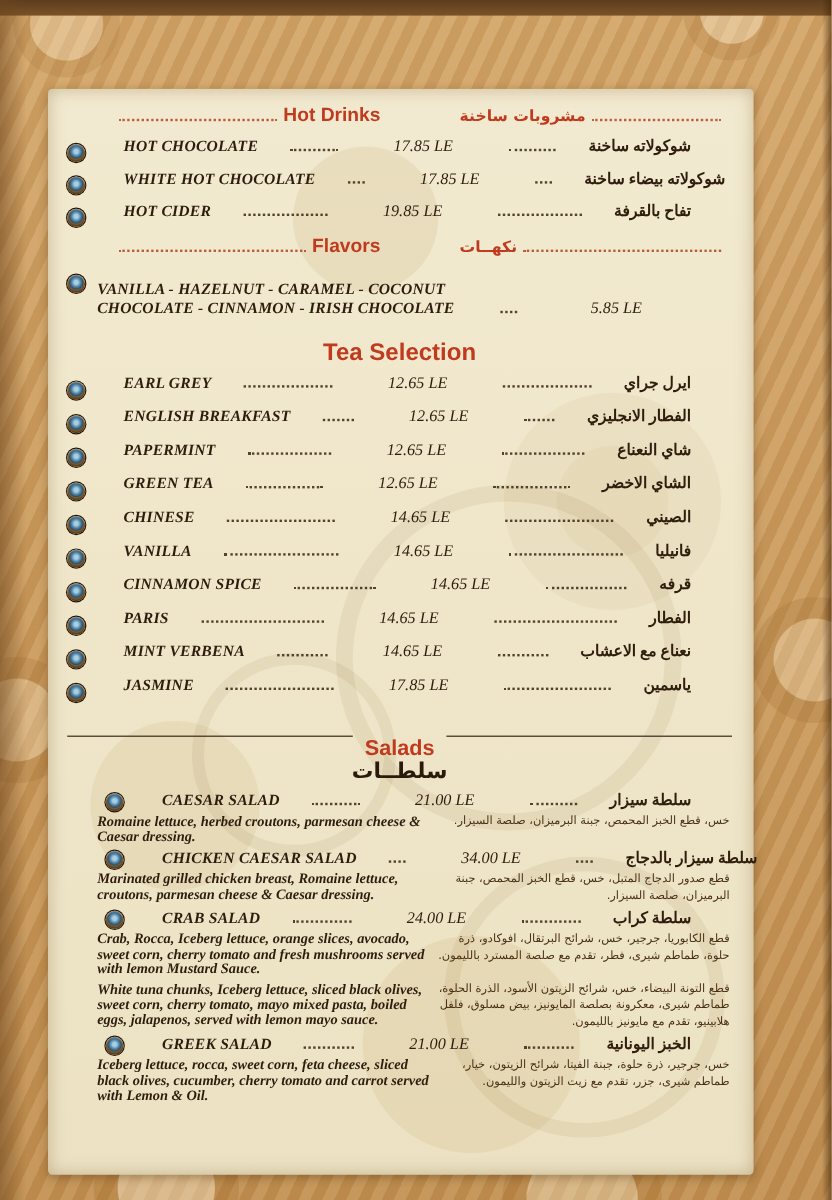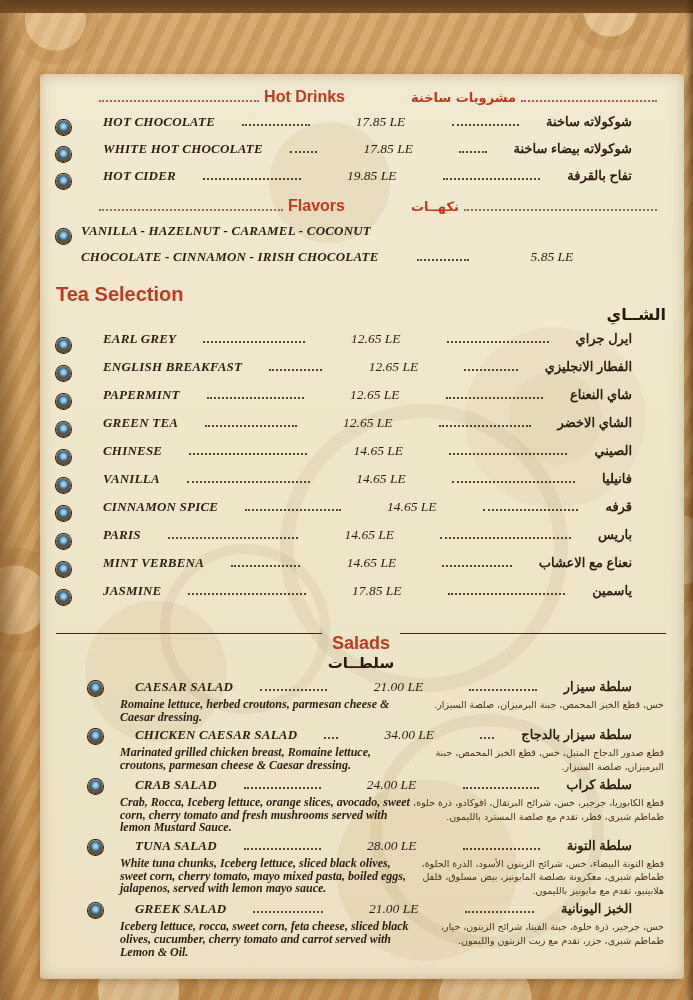--- a/index.html
+++ b/index.html
@@ -14,21 +14,21 @@
       radial-gradient(circle at 20% 99%, rgba(255,246,222,.38) 0 40px, rgba(165,112,50,.30) 41px 60px, transparent 61px 160px),
       radial-gradient(circle at 70% 100%, rgba(255,246,222,.34) 0 46px, rgba(165,112,50,.28) 47px 66px, transparent 67px 170px),
       repeating-linear-gradient(115deg, rgba(255,240,210,.10) 0 9px, rgba(150,100,45,.12) 9px 18px),
       linear-gradient(#d2a467,#c08e4f);
     font-family:"Liberation Serif", serif;
   }
   .strip-top{position:absolute;left:0;top:0;width:100%;height:13px;background:linear-gradient(#5d3d1e,#7a5228);}
   .strip-left{position:absolute;left:0;top:0;width:22px;height:100%;background:linear-gradient(90deg,rgba(110,70,30,.55),rgba(110,70,30,0));}
   .strip-right{position:absolute;right:0;top:0;width:8px;height:100%;background:linear-gradient(270deg,rgba(60,36,12,.6),rgba(60,36,12,0));}
   .page{
-    position:absolute;left:40px;top:74px;width:644px;height:905px;border-radius:4px;
+    position:absolute;left:40px;top:74px;width:588px;height:905px;border-radius:4px;
     background-color:#efe6cb;
     background-image:
       radial-gradient(circle at 45% 12%, rgba(185,156,99,.16) 0 60px, transparent 61px 150px),
       radial-gradient(circle at 80% 38%, rgba(185,156,99,.18) 0 46px, rgba(185,156,99,.10) 47px 90px, transparent 91px),
       radial-gradient(circle at 18% 66%, rgba(185,156,99,.14) 0 70px, transparent 71px),
       radial-gradient(circle at 60% 88%, rgba(200,170,110,.18) 0 90px, transparent 91px),
       linear-gradient(#f2ead0,#ece2c3);
     box-shadow: inset 0 0 14px rgba(120,85,40,.35), 0 2px 8px rgba(70,40,10,.35);
   }
   .wm{position:absolute;border:14px solid rgba(150,118,62,.10);border-radius:50%;}
@@ -46,37 +46,37 @@
   .dots{flex:1;border-bottom:2px dotted rgba(58,38,18,.85);margin:0 5px 3px 5px;min-width:14px;}
   .dots.red{border-bottom-color:rgba(170,60,30,.8);}
 
   .row{display:flex;align-items:baseline;height:27px;gap:22px;}
   .row.tea{height:28px;}
   .bullet{width:15px;height:15px;border-radius:50%;flex:none;align-self:center;margin-right:10px;
     background:radial-gradient(circle at 50% 42%, #a6cfe2 0 14%, #4d80a2 34%, #2c5271 48%, #7a5a2c 56%, #45290e 80%, #2a1807 100%);
     box-shadow:0 0 0 1px #241505, inset 0 1px 1px rgba(255,255,255,.35);}
   .en{font-style:italic;font-weight:600;font-size:13px;color:#2e1d0e;white-space:nowrap;letter-spacing:.2px;}
   .price{width:88px;text-align:center;font-style:italic;font-size:13.5px;color:#2e1d0e;white-space:nowrap;flex:none;}
-  .ar{font-family:Liberation Sans, sans-serif;font-weight:700;font-size:13px;color:#2f1d0d;white-space:nowrap;}
+  .ar{font-family:Liberation Serif, serif;font-weight:700;font-size:13px;color:#2f1d0d;white-space:nowrap;}
   .row-pad{width:12px;flex:none;}
 
-  .flavor-line1{display:flex;align-items:flex-start;height:26px;}
+  .flavor-line1{display:flex;align-items:flex-end;height:26px;}
   .flavor-line2{display:flex;align-items:baseline;height:26px;padding-left:25px;gap:33px;}
   .flavor-text{font-style:italic;font-weight:600;font-size:13px;color:#2e1d0e;white-space:nowrap;letter-spacing:.2px;}
   .flavor-price{width:90px;text-align:center;font-style:italic;font-size:13.5px;color:#2e1d0e;flex:none;}
   .flavor-rpad{width:36px;flex:none;}
 
-  .tea-hdr{ margin:8px 0 6px 0;}
+  .tea-hdr{ text-align:center;margin:8px 0 6px 0;}
   .tea-hdr .t-en{font-family:"Liberation Sans",sans-serif;font-weight:700;font-size:20px;color:#c03a1e;line-height:22px;display:block;}
   .tea-hdr .t-ar{font-family:"DejaVu Sans",sans-serif;font-weight:700;font-size:16px;color:#2a1a0b;line-height:20px;display:block;}
 
   .rule-hdr{display:flex;align-items:flex-start;margin-top:22px;}
   .rule{flex:1;height:1px;background:#3b2817;}
   .rule-label{font-family:"Liberation Sans",sans-serif;font-weight:700;font-size:18px;color:#c03a1e;margin:0 10px;line-height:20px;}
-  .sub-ar{font-family:"DejaVu Sans",sans-serif;font-weight:700;font-size:15px;color:#2a1a0b;text-align:center;line-height:20px;margin-bottom:6px;}
+  .sub-ar{font-family:"DejaVu Sans",sans-serif;font-weight:700;font-size:18px;color:#2a1a0b;text-align:center;line-height:20px;margin-bottom:6px;}
 
   .salad{margin-bottom:4px;}
   .salad .row{height:19px;padding-left:32px;}
   .desc-row{display:flex;justify-content:flex-end;align-items:flex-start;}
   .desc-en{width:292px;margin-left:25px;font-style:italic;font-weight:600;font-size:12px;line-height:12.6px;color:#2e1d0e;}
   .desc-ar{width:252px;direction:rtl;text-align:right;font-family:"DejaVu Sans",sans-serif;font-size:9.5px;line-height:13.5px;color:#4a3014;padding-right:2px;}
 </style>
 </head>
 <body>
 
@@ -150,21 +150,20 @@
       </div>
       <div class="flavor-line2">
         <span class="flavor-text">CHOCOLATE - CINNAMON - IRISH CHOCOLATE</span>
         <span class="dots"></span>
         <span class="flavor-price">5.85 LE</span>
         <span class="flavor-rpad"></span>
       </div>
 
       <div class="tea-hdr">
         <span class="t-en">Tea Selection</span>
-        <span class="t-ar" dir="rtl">الشــاي</span>
       </div>
 
       <div class="row tea">
         <span class="bullet"></span>
         <span class="en">EARL GREY</span>
         <span class="dots"></span>
         <span class="price">12.65 LE</span>
         <span class="dots"></span>
         <span class="ar" dir="rtl">ايرل جراي</span>
         <span class="row-pad"></span>
@@ -222,21 +221,21 @@
         <span class="dots"></span>
         <span class="ar" dir="rtl">قرفه</span>
         <span class="row-pad"></span>
       </div>
       <div class="row tea">
         <span class="bullet"></span>
         <span class="en">PARIS</span>
         <span class="dots"></span>
         <span class="price">14.65 LE</span>
         <span class="dots"></span>
-        <span class="ar" dir="rtl">باريس</span>
+        <span class="ar" dir="rtl">الفطار</span>
         <span class="row-pad"></span>
       </div>
       <div class="row tea">
         <span class="bullet"></span>
         <span class="en">MINT VERBENA</span>
         <span class="dots"></span>
         <span class="price">14.65 LE</span>
         <span class="dots"></span>
         <span class="ar" dir="rtl">نعناع مع الاعشاب</span>
         <span class="row-pad"></span>
@@ -300,29 +299,20 @@
           <span class="ar" dir="rtl">سلطة كراب</span>
           <span class="row-pad"></span>
         </div>
         <div class="desc-row">
           <div class="desc-en">Crab, Rocca, Iceberg lettuce, orange slices, avocado, sweet corn, cherry tomato and fresh mushrooms served with lemon Mustard Sauce.</div>
           <div class="desc-ar">قطع الكابوريا، جرجير، خس، شرائح البرتقال، افوكادو، ذرة حلوة، طماطم شيرى، فطر، تقدم مع صلصة المسترد بالليمون.</div>
         </div>
       </div>
 
       <div class="salad">
-        <div class="row">
-          <span class="bullet"></span>
-          <span class="en">TUNA SALAD</span>
-          <span class="dots"></span>
-          <span class="price">28.00 LE</span>
-          <span class="dots"></span>
-          <span class="ar" dir="rtl">سلطة التونة</span>
-          <span class="row-pad"></span>
-        </div>
         <div class="desc-row">
           <div class="desc-en">White tuna chunks, Iceberg lettuce, sliced black olives, sweet corn, cherry tomato, mayo mixed pasta, boiled eggs, jalapenos, served with lemon mayo sauce.</div>
           <div class="desc-ar">قطع التونة البيضاء، خس، شرائح الزيتون الأسود، الذرة الحلوة، طماطم شيرى، معكرونة بصلصة المايونيز، بيض مسلوق، فلفل هلابينيو، تقدم مع مايونيز بالليمون.</div>
         </div>
       </div>
 
       <div class="salad">
         <div class="row">
           <span class="bullet"></span>
           <span class="en">GREEK SALAD</span>

